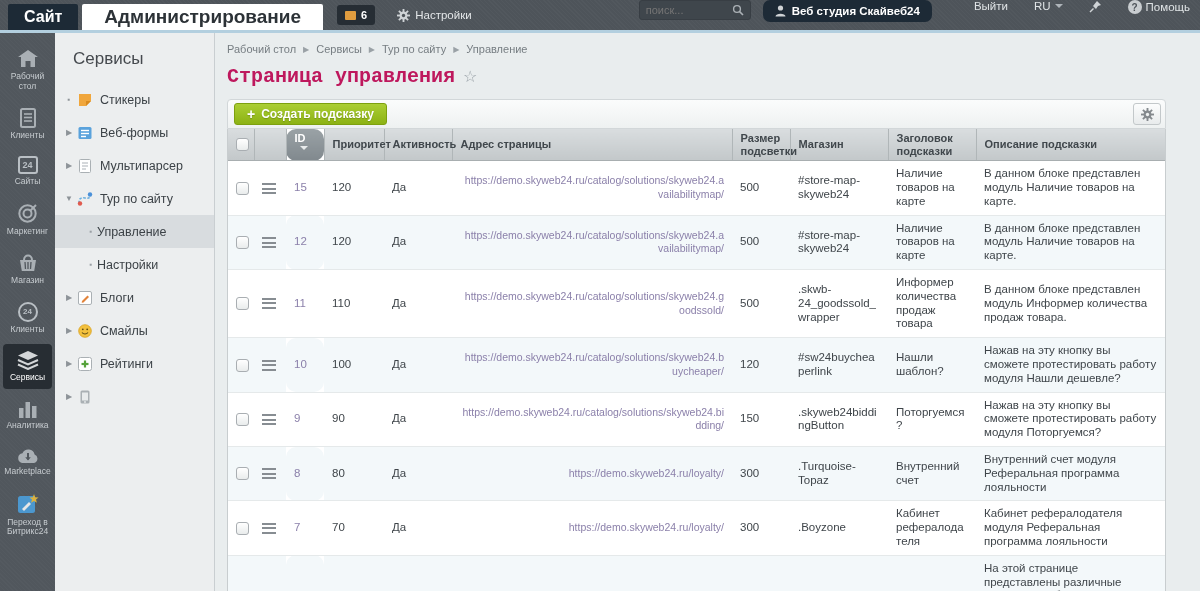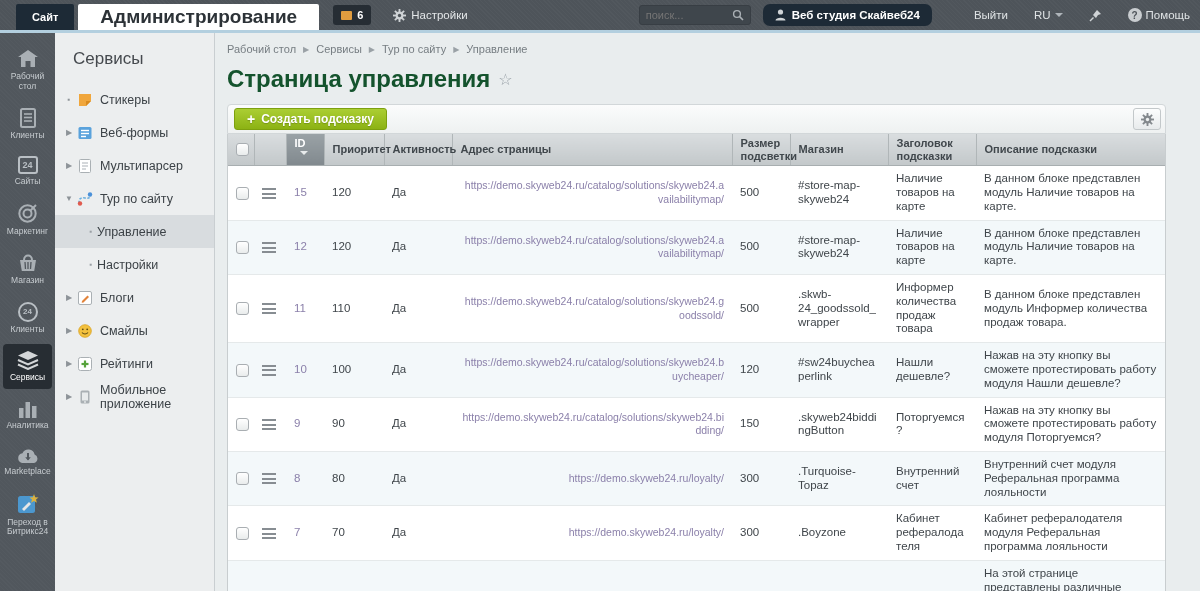--- a/index.html
+++ b/index.html
@@ -4,32 +4,32 @@
 <style>
   * { margin:0; padding:0; box-sizing:border-box; }
   html,body { width:1200px; height:591px; }
   body { font-family:"Liberation Sans", sans-serif; background:#e9edee; overflow:hidden; position:relative; }
 
   
   .topbar { position:absolute; top:0; left:0; width:1200px; height:30px;
     background:#4e545a;
     background-image:repeating-linear-gradient(45deg, rgba(255,255,255,.025) 0 1px, transparent 1px 3px);
     display:flex; align-items:flex-end; z-index:30; }
-  .tab-site { height:26px; margin-left:16px; background:#1d2a36; color:#fff; font-size:11px; font-weight:bold;
+  .tab-site { height:26px; margin-left:8px; background:#1d2a36; color:#fff; font-size:16px; font-weight:bold;
     display:flex; align-items:center; padding:0 16px; border-radius:2px 2px 0 0; cursor:pointer; }
   .tab-admin { height:26px; margin-left:4px; background:#ffffff; color:#2c3237; font-size:19px; font-weight:bold;
     display:flex; align-items:center; padding:0 22px; border-radius:2px 2px 0 0; cursor:pointer; }
   .tb-mid { height:30px; display:flex; align-items:center; }
   .notif-badge { margin-left:14px; height:20px; background:#262d34; border-radius:3px; display:flex; align-items:center;
     padding:0 8px; gap:5px; cursor:pointer; }
   .notif-icon { width:11px; height:9px; background:#e09c3f; border-radius:1px; position:relative; display:inline-block; }
   .notif-icon:after { content:""; position:absolute; left:2px; bottom:-3px; border:3px solid transparent; border-top-color:#e09c3f; border-left-width:2px; border-right-width:2px; }
   .notif-count { color:#fff; font-size:11px; font-weight:bold; }
   .tb-settings { display:flex; align-items:center; gap:5px; margin-left:22px; color:#e3e6e8; font-size:11.5px; cursor:pointer; }
-  .tb-right { margin-left:auto; height:30px; display:flex; align-items:center; gap:0; }
+  .tb-right { margin-left:auto; height:30px; display:flex; align-items:flex-start; gap:0; }
   .search-box { width:112px; height:20px; background:#3f464c; border:1px solid #383e44; border-radius:3px;
     display:flex; align-items:center; padding:0 6px; margin-right:12px; }
   .search-box input { flex:1; background:transparent; border:none; outline:none; color:#b9bfc4; font-size:11px; width:80px; font-family:"Liberation Sans",sans-serif; }
   .user-chip { height:22px; background:#1d2a36; border-radius:7px; display:flex; align-items:center; gap:6px;
     padding:0 12px; color:#fff; font-size:11.5px; font-weight:bold; margin-right:42px; cursor:pointer; }
   .tb-link { color:#dfe3e5; font-size:11.5px; margin-right:26px; cursor:pointer; display:flex; align-items:center; gap:4px; }
   .caret-down { display:inline-block; width:0; height:0; border:4px solid transparent; border-top-color:#aeb4b9; margin-top:4px; }
   .icon-svg { display:inline-block; vertical-align:middle; }
   .help-q { width:14px; height:14px; border-radius:50%; background:#c9cdd0; color:#4e545a; font-size:10px; font-weight:bold;
     display:inline-flex; align-items:center; justify-content:center; }
@@ -60,36 +60,36 @@
   .menu-item.child { padding-left:30px; }
   .menu-item.child .marker { color:#9aa0a5; }
   .menu-item.selected { background:#d8dcdf; }
 
   
   .main { position:absolute; top:33px; left:215px; width:985px; height:558px; background:#e9edee; overflow:hidden; }
   .crumbs { padding:10px 0 0 12px; font-size:11px; color:#767d82; display:flex; align-items:center; gap:7px; }
   .crumb { cursor:pointer; }
   .crumb-sep { color:#9aa1a6; font-size:8px; }
   .page-title-row { display:flex; align-items:center; gap:8px; padding:10px 0 0 12px; }
-  .page-title { font-size:24px; font-weight:bold; color:#14532d; }
+  .page-title { font-size:20px; font-weight:bold; color:#be185d;font-family:Liberation Mono, monospace; }
   .fav-star { color:#9aa2a8; font-size:16px; cursor:pointer; }
 
   .toolbar { margin:11px 34px 0 12px; height:30px; background:linear-gradient(#fbfcfc,#eef1f1);
     border:1px solid #d2d7d9; border-radius:4px 4px 0 0; display:flex; align-items:center; padding:0 4px; }
   .btn-green { height:22px; margin-left:2px; background:linear-gradient(#abce33,#8cb214); border:1px solid #7da00f;
     border-radius:3px; color:#fff; font-size:12px; font-weight:bold; display:flex; align-items:center; gap:6px;
     padding:0 12px; cursor:pointer; text-shadow:0 1px 1px rgba(0,0,0,.2); }
   .btn-green .plus { font-size:14px; font-weight:bold; }
   .btn-gear { margin-left:auto; width:28px; height:22px; background:linear-gradient(#fcfdfd,#e8ebec); border:1px solid #c3c8ca;
     border-radius:3px; display:flex; align-items:center; justify-content:center; cursor:pointer; }
 
   
   .grid-wrap { margin:0 34px 0 12px; background:#fff; border:1px solid #c8cdcf; border-top:none; }
   table.grid { width:100%; border-collapse:collapse; table-layout:fixed; }
-  .c-check { width:26px; } .c-menu { width:32px; } .c-id { width:38px; } .c-pri { width:60px; }
+  .c-check { width:26px; } .c-menu { width:32px; } .c-id { width:38px;border-radius:10px; } .c-pri { width:60px; }
   .c-act { width:68px; } .c-url { width:280px;text-align:right; } .c-size { width:58px; } .c-sel { width:98px; } .c-ttl { width:88px; }
   thead th { height:26px; background:linear-gradient(#d9dddf,#c3c8ca); border-right:1px solid #b0b6b8; border-bottom:1px solid #a8aeb0;
     font-size:11px; font-weight:bold; color:#40474c; text-align:left; padding:3px 8px; vertical-align:middle; line-height:1.15; }
   thead th:last-child { border-right:none; }
   thead th.th-id { background:linear-gradient(#9aa2a6,#81898e); color:#fff; cursor:pointer; }
   .sort-arrow { display:inline-block; width:0; height:0; border:4px solid transparent; border-top-color:#e8ebec; margin-left:5px; vertical-align:1px; }
   tbody td { font-size:11.5px; color:#3f454a; padding:6px 8px; border-bottom:1px solid #e5e9ea; vertical-align:middle; line-height:1.2;
     word-wrap:break-word; overflow-wrap:break-word; }
   tbody tr:nth-child(even) { background:#f3f8fa; }
   tbody a { color:#8b80aa; text-decoration:none; cursor:pointer; }
@@ -343,21 +343,20 @@
   </div>
   <div class="menu-item">
     <span class="marker">▶</span>
     <span class="mi-icon">
         <svg width="10" height="14" viewBox="0 0 10 14">
           <rect x="0.5" y="0.5" width="9" height="13" rx="1.5" fill="#aab0b4"></rect>
           <rect x="2" y="2.5" width="6" height="8" fill="#e8ebec"></rect>
           <circle cx="5" cy="12" r="0.9" fill="#e8ebec"></circle>
         </svg>
       </span>
-    <span>Мобильное приложение</span>
   </div>
 </div>
 
 <div class="main">
   <div class="crumbs">
     <span class="crumb">Рабочий стол</span>
     <span class="crumb-sep">▶</span>
     <span class="crumb">Сервисы</span>
     <span class="crumb-sep">▶</span>
     <span class="crumb">Тур по сайту</span>
@@ -456,21 +455,21 @@
           </tr>
           <tr>
             <td class="c-check"><span class="cb"></span></td>
             <td class="c-menu"><span class="hamburger"></span></td>
             <td class="c-id"><a>10</a></td>
             <td class="c-pri">100</td>
             <td class="c-act">Да</td>
             <td class="c-url"><a>https://demo.skyweb24.ru/catalog/solutions/skyweb24.buycheaper/</a></td>
             <td class="c-size">120</td>
             <td class="c-sel">#sw24buycheaperlink</td>
-            <td class="c-ttl">Нашли дешевле?</td>
+            <td class="c-ttl">Нашли шаблон?</td>
             <td class="c-desc">Нажав на эту кнопку вы сможете протестировать работу модуля Нашли дешевле?</td>
           </tr>
           <tr>
             <td class="c-check"><span class="cb"></span></td>
             <td class="c-menu"><span class="hamburger"></span></td>
             <td class="c-id"><a>9</a></td>
             <td class="c-pri">90</td>
             <td class="c-act">Да</td>
             <td class="c-url"><a>https://demo.skyweb24.ru/catalog/solutions/skyweb24.bidding/</a></td>
             <td class="c-size">150</td>

